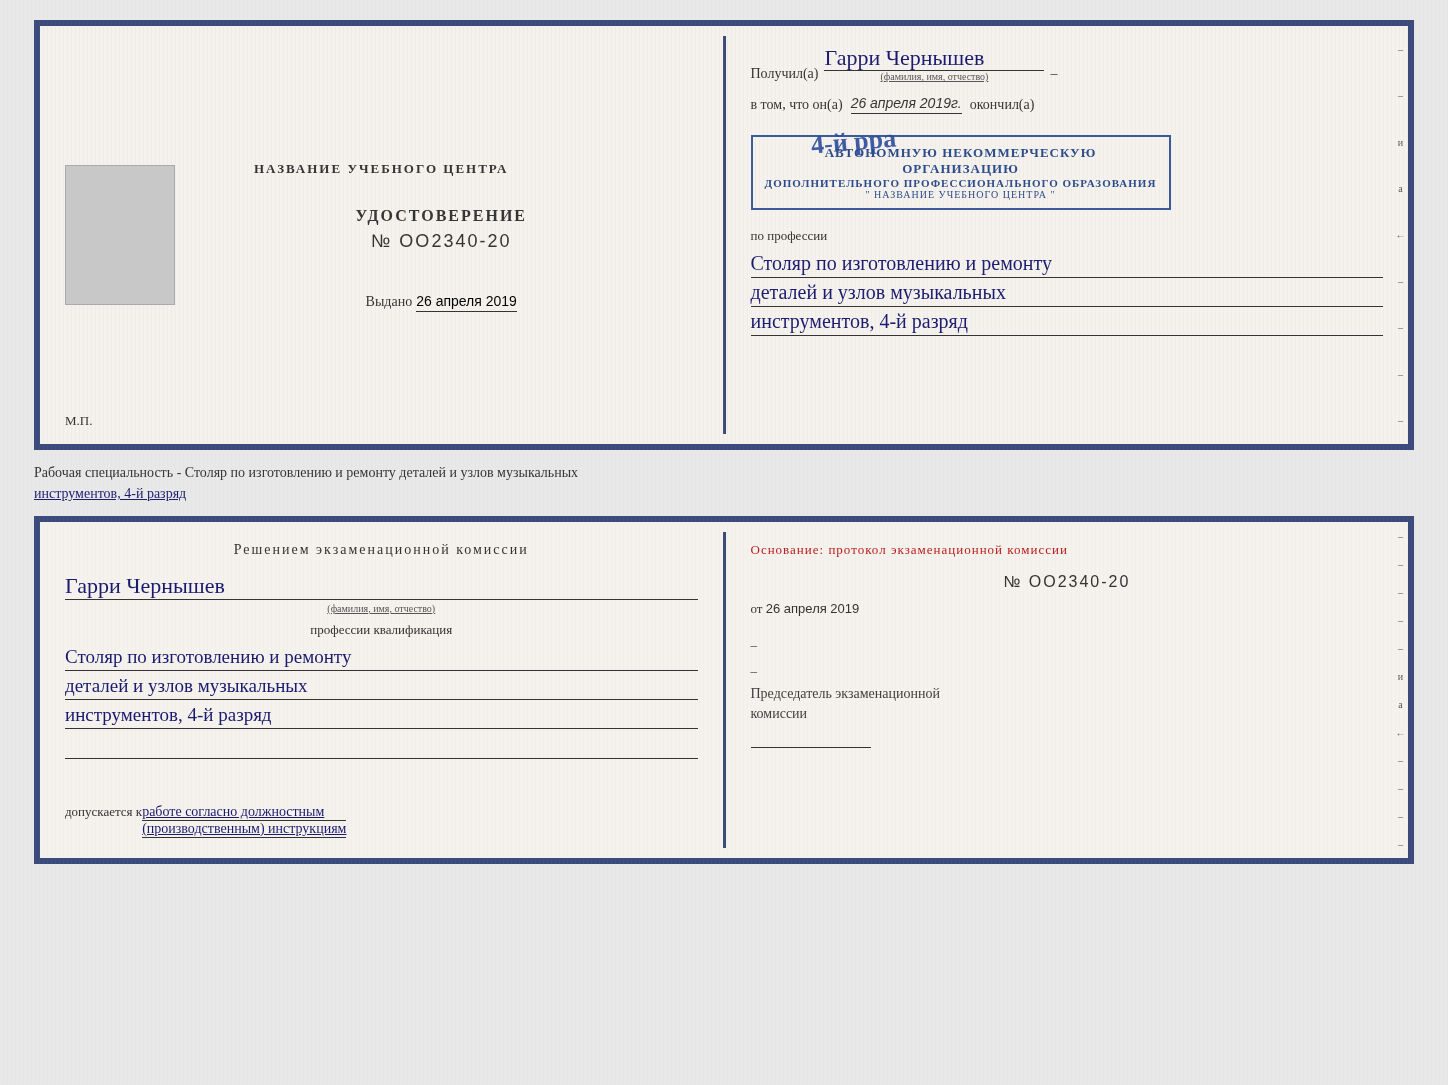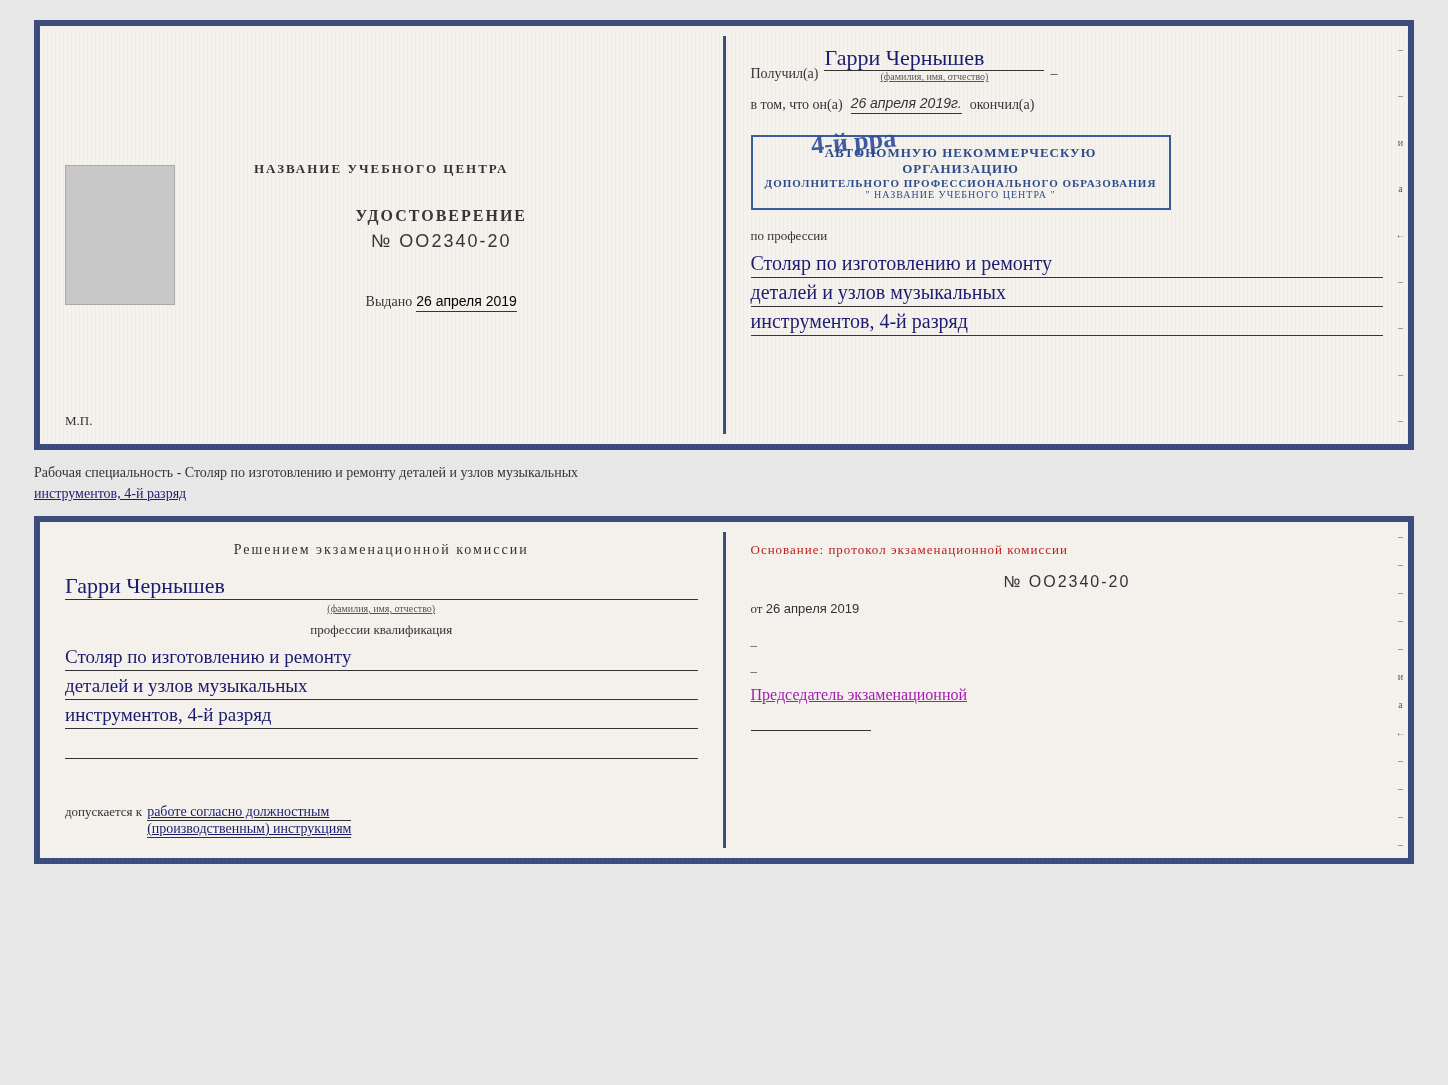--- a/index.html
+++ b/index.html
@@ -325,21 +325,20 @@
       font-size: 19px;
       color: #1a1a6e;
       padding-bottom: 2px;
     }
 
     .dopusk-line {
       font-size: 13px;
       color: #333;
       display: flex;
       align-items: flex-start;
-      gap: 5px;
       position: absolute;
       bottom: 20px;
       left: 25px;
       right: 22px;
     }
 
     .dopusk-value {
       font-family: 'Comic Sans MS', cursive;
       font-size: 14px;
       color: #1a1a6e;
@@ -368,25 +367,24 @@
       color: #333;
       margin-bottom: 20px;
     }
 
     .protocol-date-val {
       font-family: Arial, sans-serif;
       font-size: 13px;
     }
 
     .chairman-label {
-      font-size: 16px;
-      color: #a21caf;
+      font-size: 14px;
+      color: #404040;
       line-height: 1.4;
       margin-bottom: 40px;
-      text-decoration: underline;
     }
 
     .rukovod-label {
       font-size: 13px;
       color: #333;
       line-height: 1.4;
     }
 
     .signature-line {
       border-bottom: 1px solid #333;
@@ -546,20 +544,21 @@
 
       <div style="display:flex; align-items:center; margin-bottom: 10px;">
         <span style="font-size:13px; color:#333; margin-right: 20px;">–</span>
       </div>
       <div style="display:flex; align-items:center; margin-bottom: 5px;">
         <span style="font-size:13px; color:#333; margin-right: 20px;">–</span>
       </div>
 
       <div class="chairman-label">
         <div>Председатель экзаменационной</div>
+        <div>комиссии</div>
         <div class="signature-line"></div>
       </div>
 
 
       <div class="right-vertical-marks">
         <span class="v-mark">–</span>
         <span class="v-mark">–</span>
         <span class="v-mark">–</span>
         <span class="v-mark">–</span>
         <span class="v-mark">–</span>

